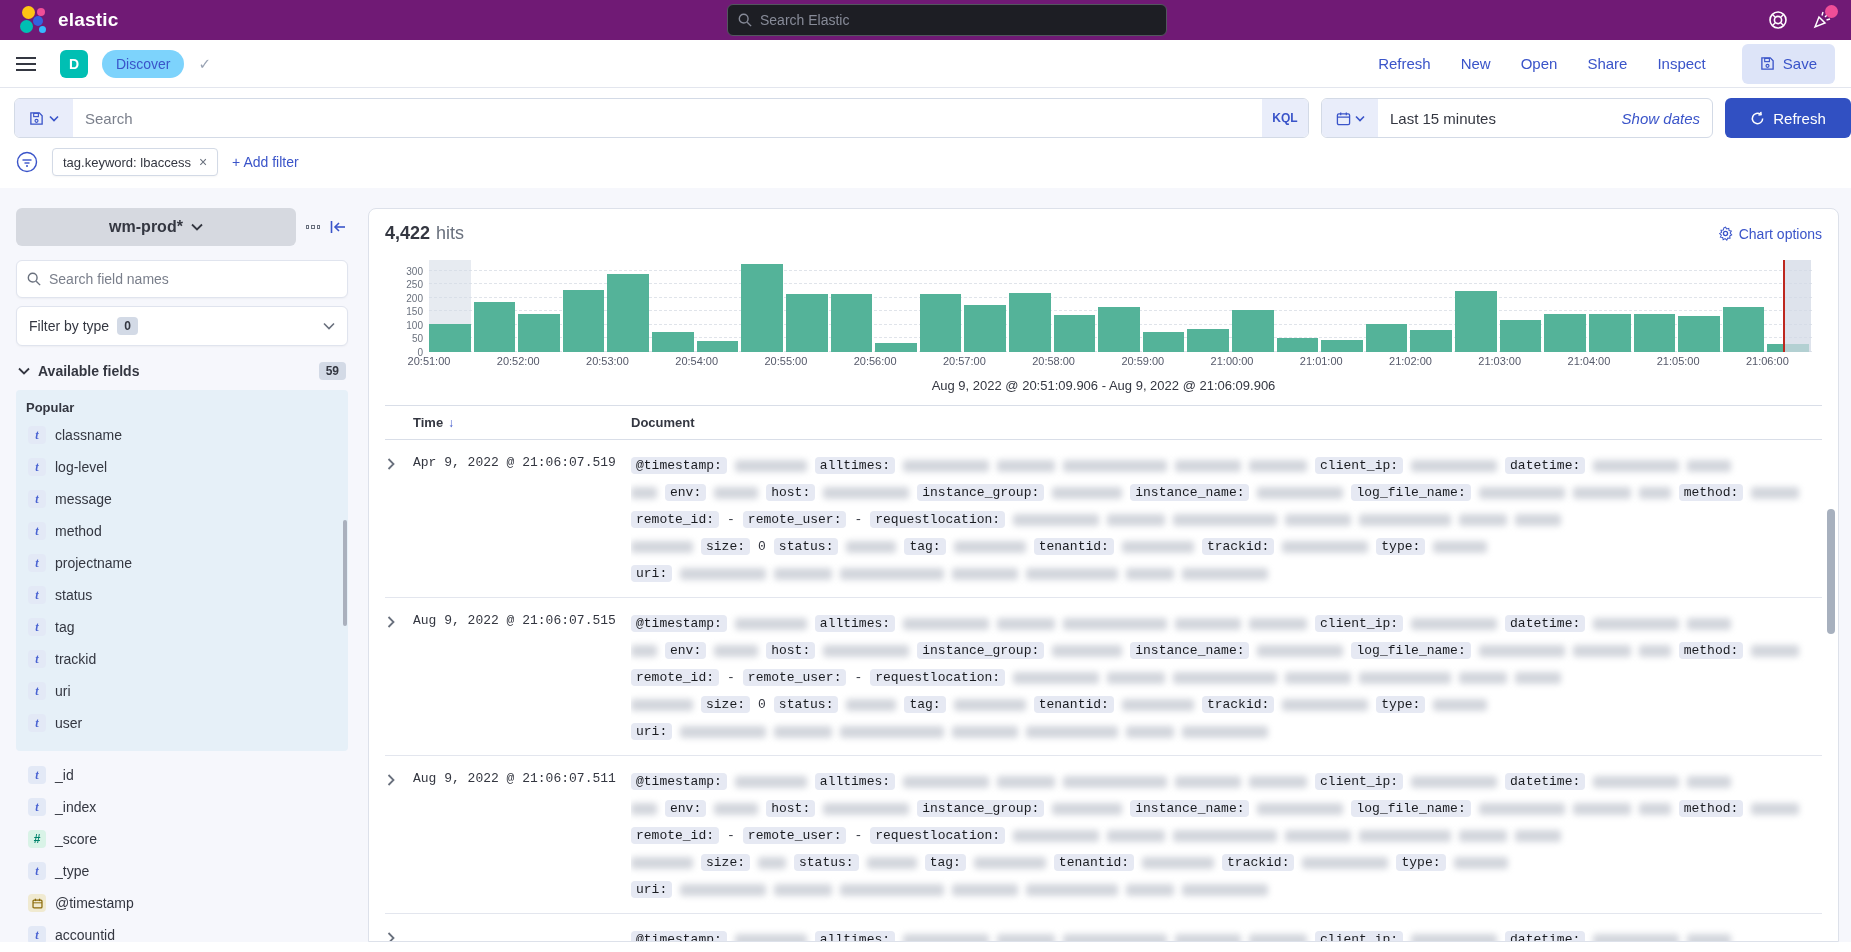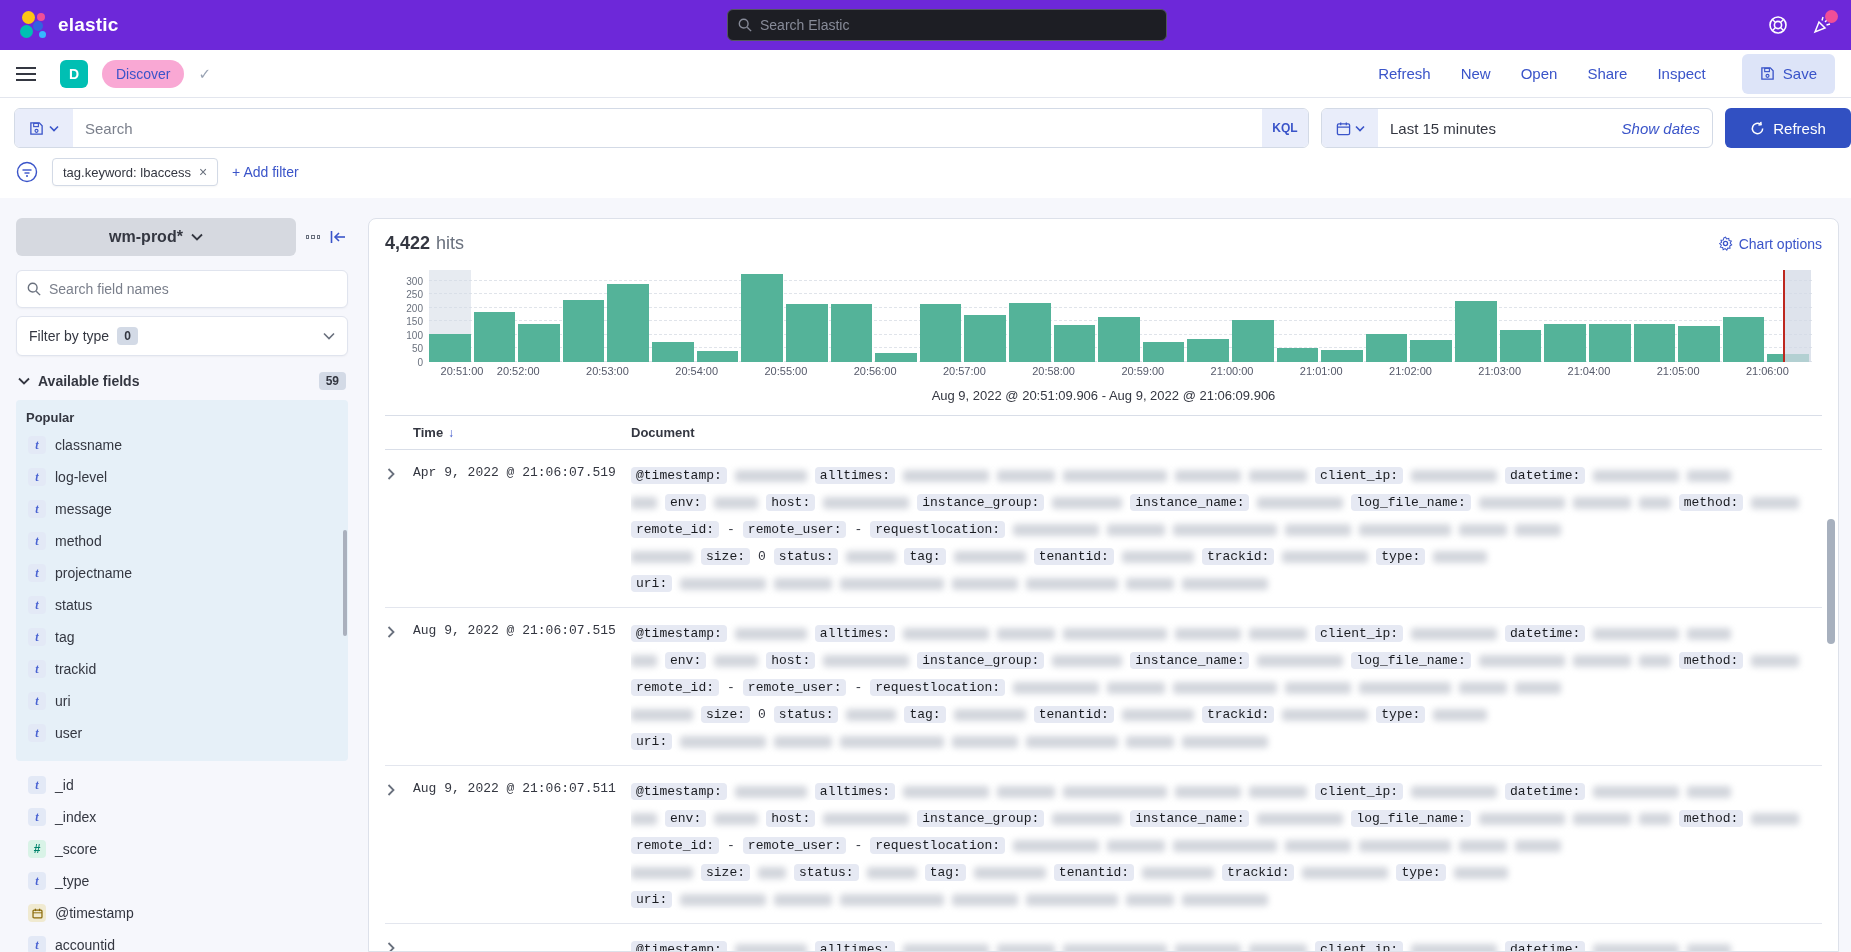--- a/index.html
+++ b/index.html
@@ -1,39 +1,39 @@
 <!DOCTYPE html>
 <html><head>
 <meta charset="utf-8">
 <style>
   * { margin:0; padding:0; box-sizing:border-box; }
   html,body { width:1851px; height:952px; overflow:hidden; background:#fff;
     font-family:"Liberation Sans","DejaVu Sans",sans-serif; color:#343741; }
   .mono { font-family:"Liberation Mono","DejaVu Sans Mono",monospace; }
 
   
-  .topbar { height:50px; background:#6d28d9; display:flex; align-items:center; padding:0 18px; position:relative; }
+  .topbar { height:40px; background:#701a75; display:flex; align-items:center; padding:0 18px; position:relative; }
   .logo-wrap { display:flex; align-items:center; gap:10px; }
   .logo { position:relative; width:30px; height:30px; }
   .logo i { position:absolute; border-radius:50%; display:block; }
   .brand { color:#fff; font-size:19px; font-weight:600; letter-spacing:.2px; }
   .top-search { position:absolute; left:727px; width:440px; height:32px; border:1px solid #53565f; border-radius:6px;
     display:flex; align-items:center; gap:8px; padding:0 10px; background:#1d1e24; }
   .top-search span { color:#878b98; font-size:14px; }
   .top-icons { margin-left:auto; display:flex; align-items:center; gap:22px; }
   .ticon { position:relative; width:22px; height:22px; display:flex; align-items:center; justify-content:center; cursor:pointer; }
   .pink-dot { position:absolute; top:-4px; right:-5px; width:13px; height:13px; border-radius:50%; background:#f04e98; }
 
   
   .navbar { height:48px; background:#fff; border-bottom:1px solid #e3e6ee; display:flex; align-items:center; padding:0 16px; gap:14px; }
   .hamburger { width:20px; height:14px; border-top:2px solid #343741; border-bottom:2px solid #343741; position:relative; cursor:pointer; }
   .hamburger:before { content:""; position:absolute; left:0; right:0; top:4px; height:2px; background:#343741; }
   .app-badge { width:28px; height:28px; background:#00bfb3; border-radius:6px; color:#fff; font-weight:700; font-size:14px;
     display:flex; align-items:center; justify-content:center; margin-left:10px; }
-  .crumb-pill { background:#f9a8d4; color:#3a54c9; font-size:14px; font-weight:500; padding:6px 14px; border-radius:15px; cursor:pointer; }
+  .crumb-pill { background:#7dd3fc; color:#3a54c9; font-size:14px; font-weight:500; padding:6px 14px; border-radius:15px; cursor:pointer; }
   .crumb-check { color:#98a2b3; font-size:15px; }
   .nav-links { margin-left:auto; display:flex; align-items:center; gap:30px; }
   .nav-links a { color:#3a54c9; font-size:15px; text-decoration:none; cursor:pointer; }
   .save-btn { background:#dde4f8; color:#3a54c9; font-size:15px; font-weight:500; border:none; border-radius:6px;
     height:40px; padding:0 18px; margin-left:6px; display:flex; align-items:center; gap:8px; cursor:pointer; }
 
   
   .querybar { background:#fff; padding:10px 0 8px 14px; display:flex; align-items:center; gap:12px; }
   .query-input { flex:1; height:40px; border:1px solid #d3dae6; border-radius:6px; display:flex; align-items:stretch; overflow:hidden; background:#fff; }
   .savequery-seg { width:58px; background:#e9edfa; display:flex; align-items:center; justify-content:center; gap:5px; cursor:pointer; }
@@ -436,21 +436,21 @@
           <div class="bar" title="21:03:30 — 140" style="left: 1115.32px; width: 41.6129px; height: 37.8824px; background: rgb(84, 179, 153);"></div>
           <div class="bar" title="21:04:00 — 140" style="left: 1159.94px; width: 41.6129px; height: 37.8824px; background: rgb(84, 179, 153);"></div>
           <div class="bar" title="21:04:30 — 142" style="left: 1204.55px; width: 41.6129px; height: 38.4235px; background: rgb(84, 179, 153);"></div>
           <div class="bar" title="21:05:00 — 132" style="left: 1249.16px; width: 41.6129px; height: 35.7176px; background: rgb(84, 179, 153);"></div>
           <div class="bar" title="21:05:30 — 165" style="left: 1293.77px; width: 41.6129px; height: 44.6471px; background: rgb(84, 179, 153);"></div>
           <div class="bar" title="21:06:00 — 30" style="left: 1338.39px; width: 41.6129px; height: 8.11765px; background: rgb(84, 179, 153);"></div>
           <div class="partial partial-over" style="left: 1354px; width: 27.9984px;"></div>
           <div class="time-marker" style="left: 1354px; background: rgb(189, 39, 30);"></div>
         </div>
       <div class="xlabels" id="xlabels">
-          <div class="xlab" style="left: 0px; margin-left: 33px;">20:51:00</div>
+          <div class="xlab" style="left: 0px;">20:51:00</div>
           <div class="xlab" style="left: 89.2258px;">20:52:00</div>
           <div class="xlab" style="left: 178.452px;">20:53:00</div>
           <div class="xlab" style="left: 267.677px;">20:54:00</div>
           <div class="xlab" style="left: 356.903px;">20:55:00</div>
           <div class="xlab" style="left: 446.129px;">20:56:00</div>
           <div class="xlab" style="left: 535.355px;">20:57:00</div>
           <div class="xlab" style="left: 624.581px;">20:58:00</div>
           <div class="xlab" style="left: 713.806px;">20:59:00</div>
           <div class="xlab" style="left: 803.032px;">21:00:00</div>
           <div class="xlab" style="left: 892.258px;">21:01:00</div>

